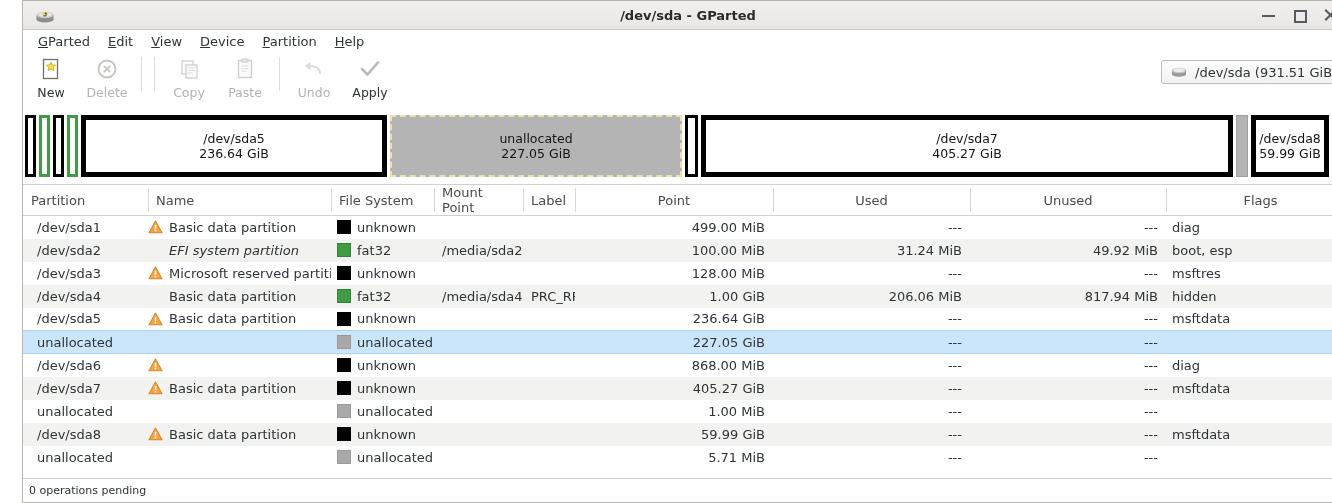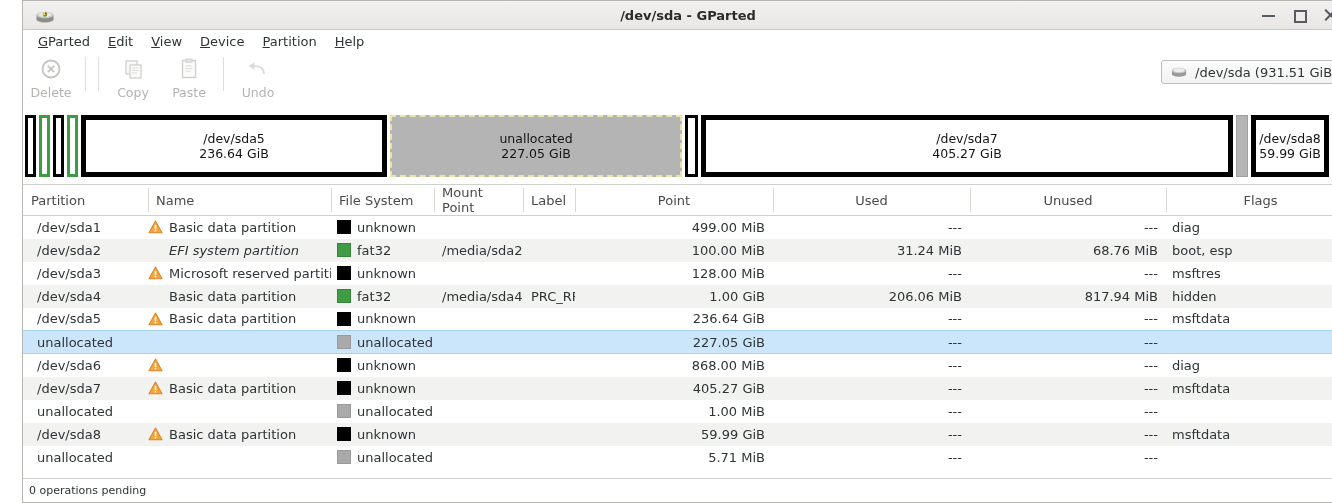--- a/index.html
+++ b/index.html
@@ -276,20 +276,29 @@
     <div class="menu-item"><span class="acc">G</span><span>Parted</span></div>
     <div class="menu-item"><span class="acc">E</span><span>dit</span></div>
     <div class="menu-item"><span class="acc">V</span><span>iew</span></div>
     <div class="menu-item"><span class="acc">D</span><span>evice</span></div>
     <div class="menu-item"><span class="acc">P</span><span>artition</span></div>
     <div class="menu-item"><span class="acc">H</span><span>elp</span></div>
   </div>
 
   <div class="toolbar">
 
+    <div class="tool">
+      <div class="ic">
+        <svg width="24" height="24" viewBox="0 0 24 24">
+          <rect x="4.5" y="2.5" width="14" height="19" fill="#ffffff" stroke="#6f6f6f" stroke-width="1.3"></rect>
+          <polygon points="12,5 13.4,8 16.6,8.2 14.2,10.4 15,13.6 12,11.9 9,13.6 9.8,10.4 7.4,8.2 10.6,8" fill="#f6e04a" stroke="#cbb11f" stroke-width="0.9"></polygon>
+        </svg>
+      </div>
+      <div class="lbl">New</div>
+    </div>
 
     <div class="tool disabled">
       <div class="ic">
         <svg width="24" height="24" viewBox="0 0 24 24">
           <circle cx="12" cy="12" r="8.5" fill="none" stroke="#c4c4c1" stroke-width="1.8"></circle>
           <path d="M8.8 8.8 L15.2 15.2 M15.2 8.8 L8.8 15.2" stroke="#c4c4c1" stroke-width="1.8"></path>
         </svg>
       </div>
       <div class="lbl">Delete</div>
     </div>
@@ -326,20 +335,28 @@
     <div class="tool disabled">
       <div class="ic">
         <svg width="26" height="24" viewBox="0 0 26 24">
           <path d="M19 17 C19 11 15 9 8 9" fill="none" stroke="#dcdcda" stroke-width="2.1"></path>
           <polygon points="9.5,5 9.5,13 3.5,9" fill="#dcdcda"></polygon>
         </svg>
       </div>
       <div class="lbl">Undo</div>
     </div>
 
+    <div class="tool">
+      <div class="ic">
+        <svg width="26" height="24" viewBox="0 0 26 24">
+          <path d="M5 12 L10.5 17.5 L21 5.5" fill="none" stroke="#b9b9b6" stroke-width="2.6" stroke-linecap="round" stroke-linejoin="round"></path>
+        </svg>
+      </div>
+      <div class="lbl">Apply</div>
+    </div>
 
     <div class="devsel">
       <span>
         <svg width="20" height="15" viewBox="0 0 22 18">
           <ellipse cx="11" cy="13.5" rx="8.5" ry="3" fill="#9a9a9a"></ellipse>
           <rect x="2.5" y="9" width="17" height="4.5" fill="#9a9a9a"></rect>
           <ellipse cx="11" cy="9" rx="8.5" ry="3.2" fill="#c9c9c9"></ellipse>
           <ellipse cx="11" cy="8.6" rx="6.4" ry="2.3" fill="#ededed"></ellipse>
         </svg>
       </span>
@@ -454,21 +471,21 @@
             <td style="padding-left: 6px;">
               <div class="cellflex">
                 <span class="swatch sw-green"></span>
                 <span>fat32</span>
               </div>
             </td>
             <td>/media/sda2</td>
             <td></td>
             <td class="right">100.00 MiB</td>
             <td class="right">31.24 MiB</td>
-            <td class="right">68.76 MiB</td>
+            <td class="right">49.92 MiB</td>
             <td style="padding-left: 6px;">boot, esp</td>
           </tr>
           <tr>
             <td style="padding-left: 14px;">/dev/sda3</td>
             <td style="padding-left: 0px;">
               <div class="partname">
                 <span class="warn">
                   <svg width="15" height="14" viewBox="0 0 16 15">
                     <path d="M8 1.2 L15 13.6 L1 13.6 Z" fill="#f4a63a" stroke="#d8852a" stroke-width="1.1" stroke-linejoin="round"></path>
                     <rect x="7.2" y="5.2" width="1.6" height="4.6" fill="#ffffff"></rect>

